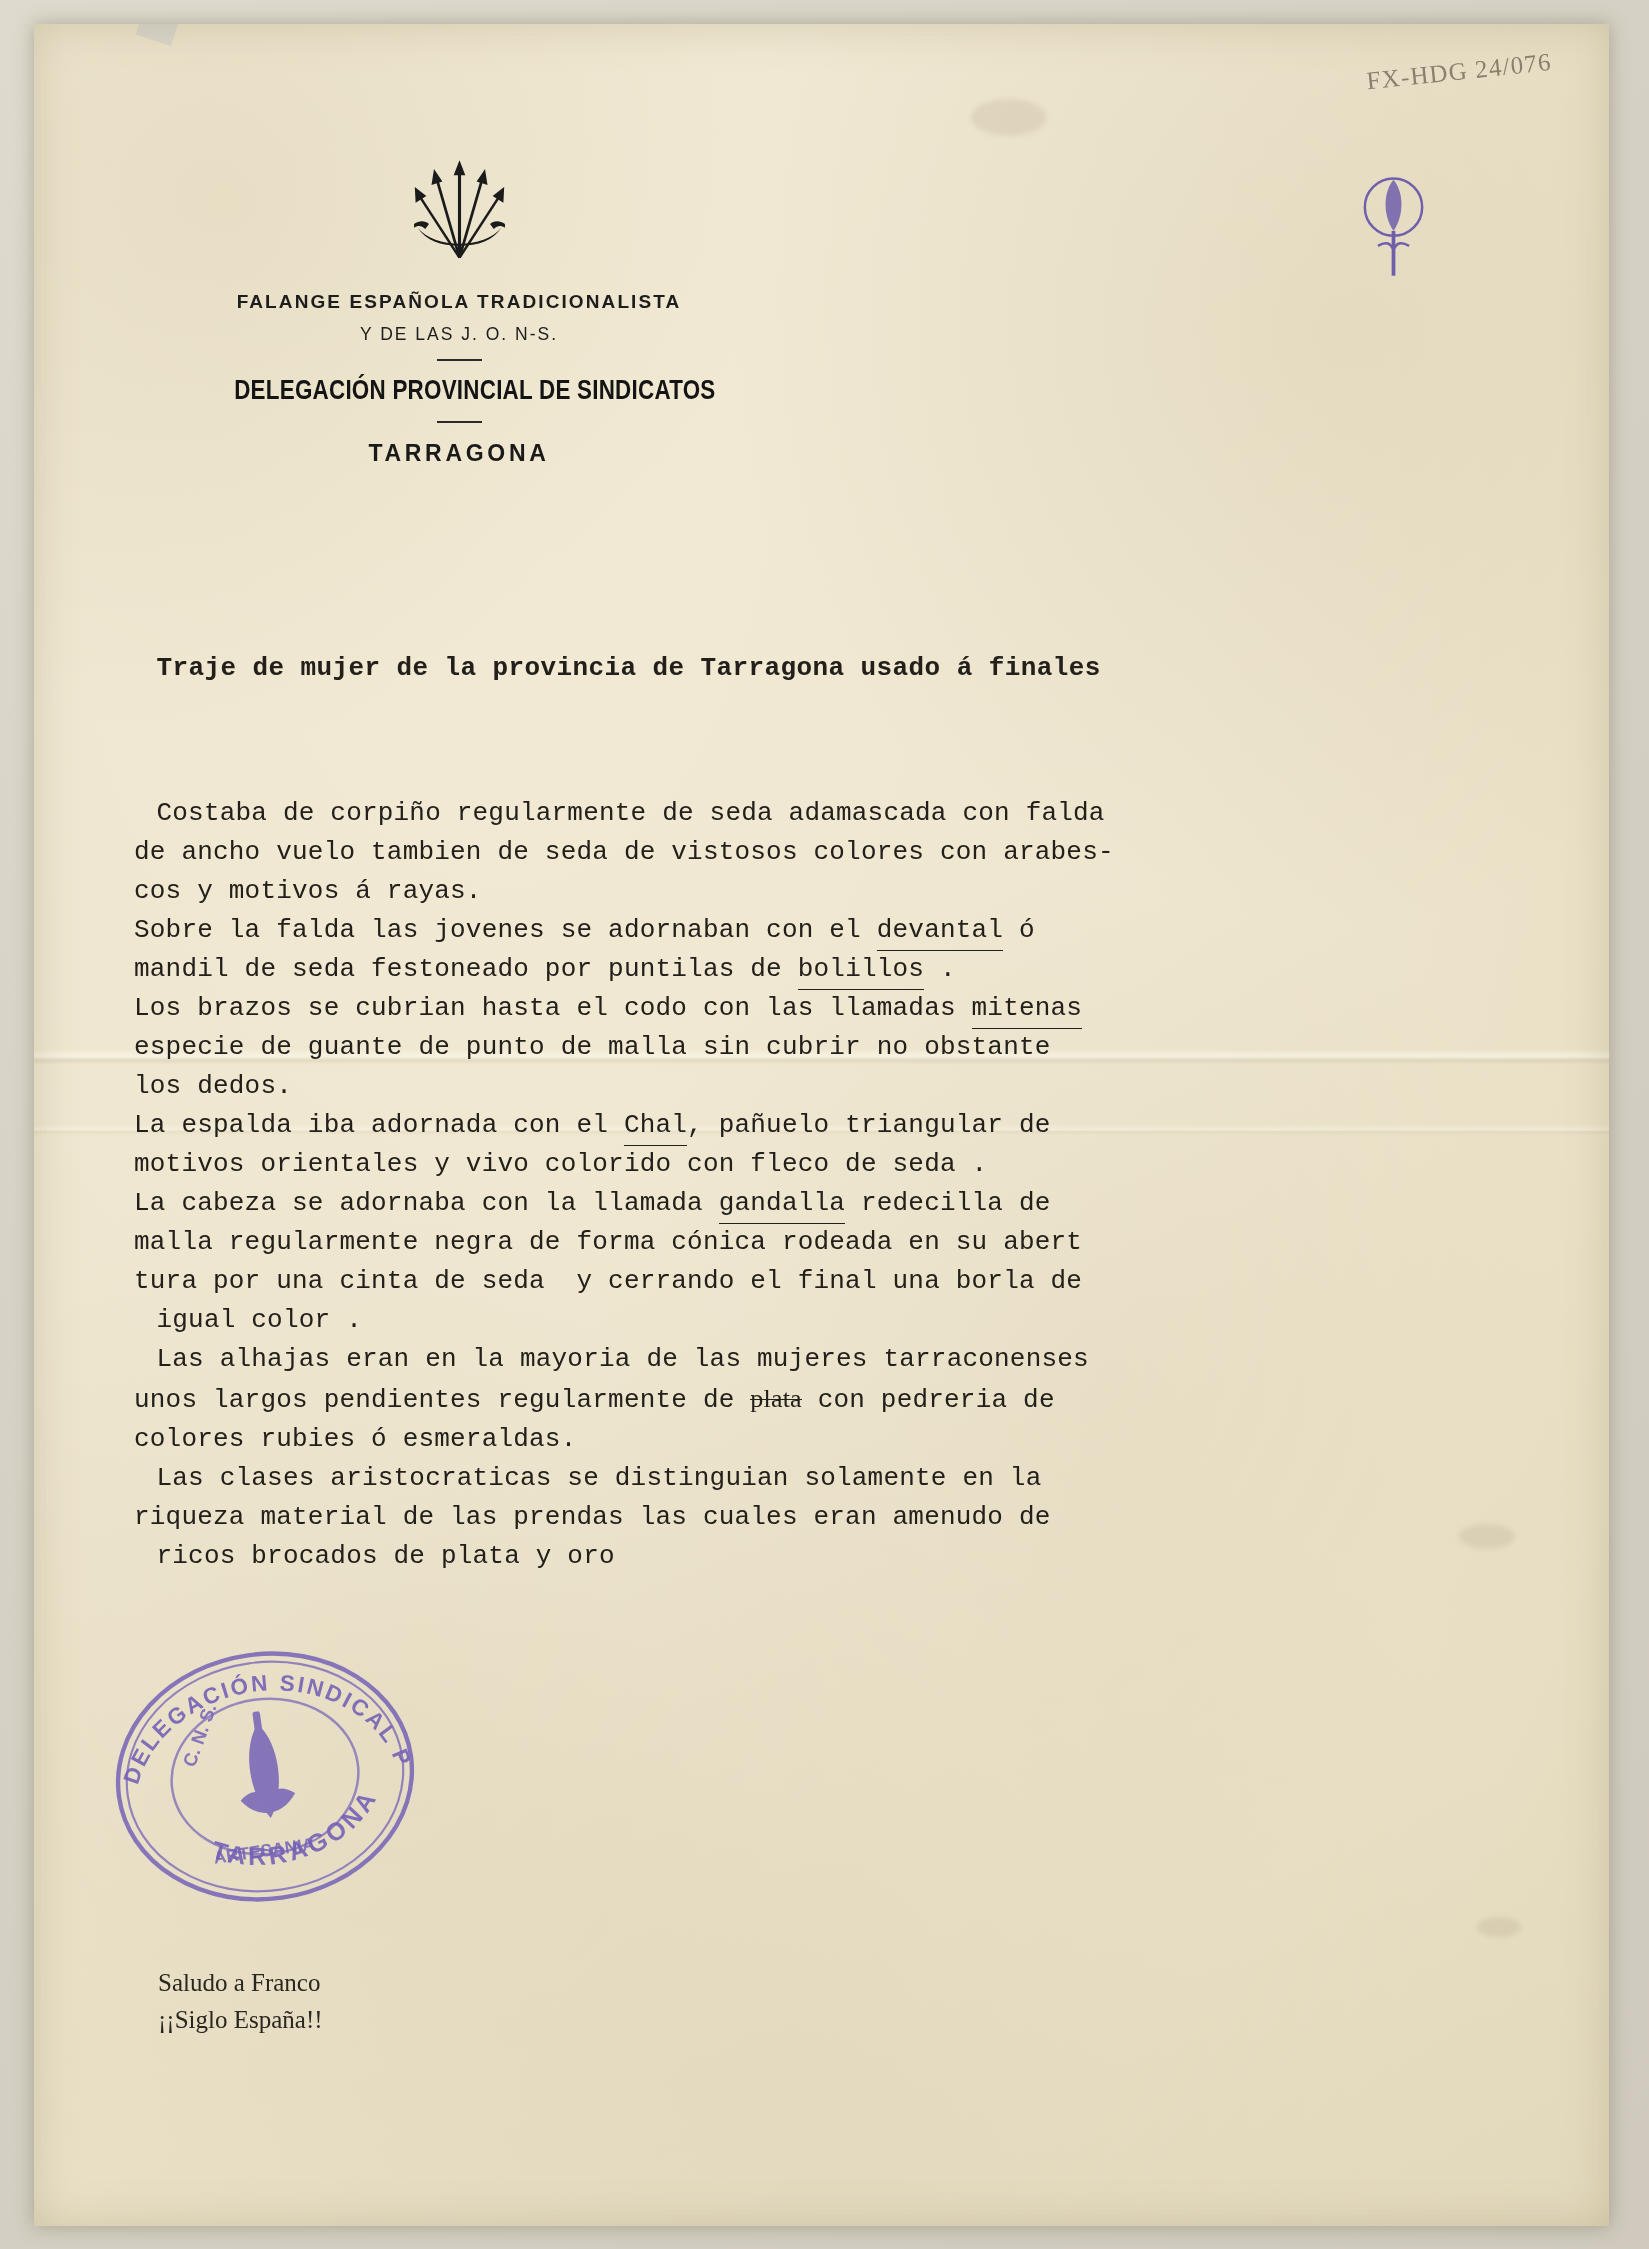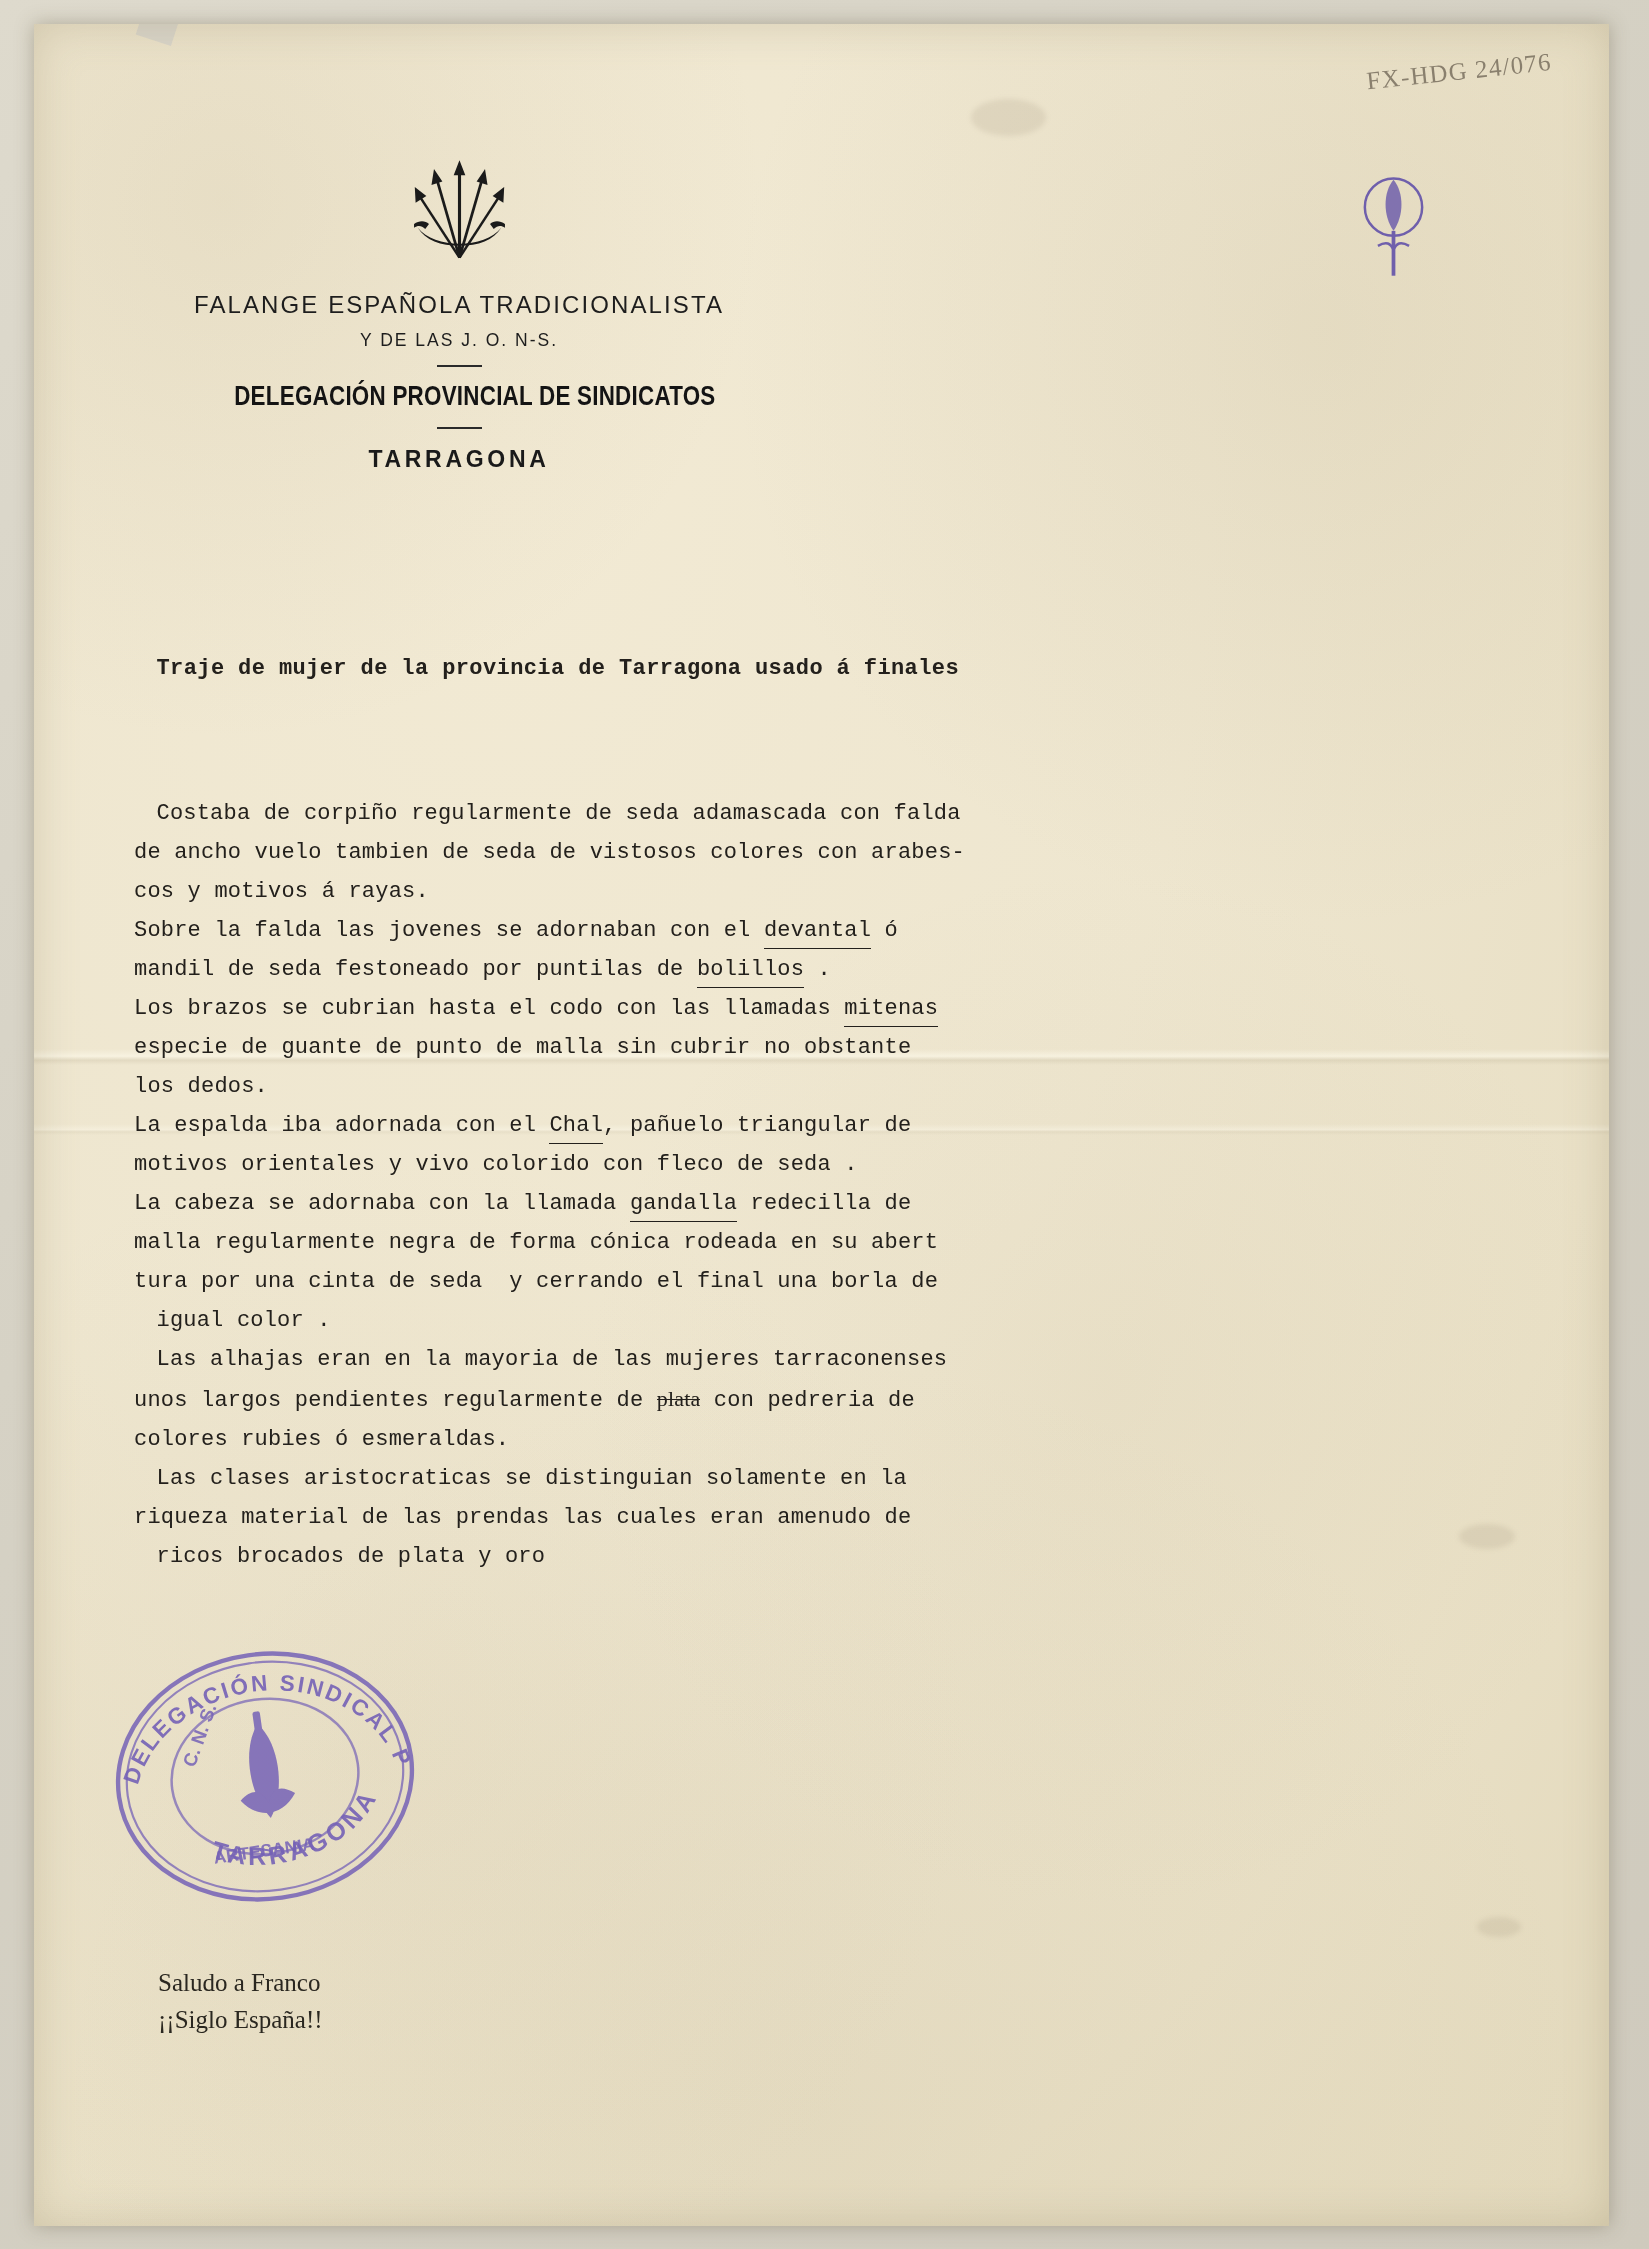--- a/index.html
+++ b/index.html
@@ -103,23 +103,23 @@
     left: 144px;
     top: 134px;
     width: 562px;
     text-align: center;
   }
   #yoke-arrows-emblem {
     display: block;
     margin: 0 auto 24px auto;
   }
   .lh-line1 {
-    font-size: 24px;
+    font-size: 19px;
     letter-spacing: 2.1px;
-    font-weight: normal;
+    font-weight: bold;
     color: #1d1d1d;
     white-space: nowrap;
   }
   .lh-line2 {
     font-size: 17.5px;
     letter-spacing: 2px;
     font-weight: normal;
     color: #1d1d1d;
     margin-top: 11.2px;
   }
@@ -162,21 +162,21 @@
     opacity: 0.85;
   }
 
   
   #typed-body {
     position: absolute;
     left: 100px;
     top: 547px;
     width: 1450px;
     font-family: "Liberation Mono", monospace;
-    font-size: 22px;
+    font-size: 26px;
     line-height: 39px;
     color: #23201c;
     letter-spacing: 0.2px;
     white-space: pre-wrap;
   }
   .tline {
     position: relative;
     white-space: pre;
   }
   .tline.indent { padding-left: 22.5px; }

